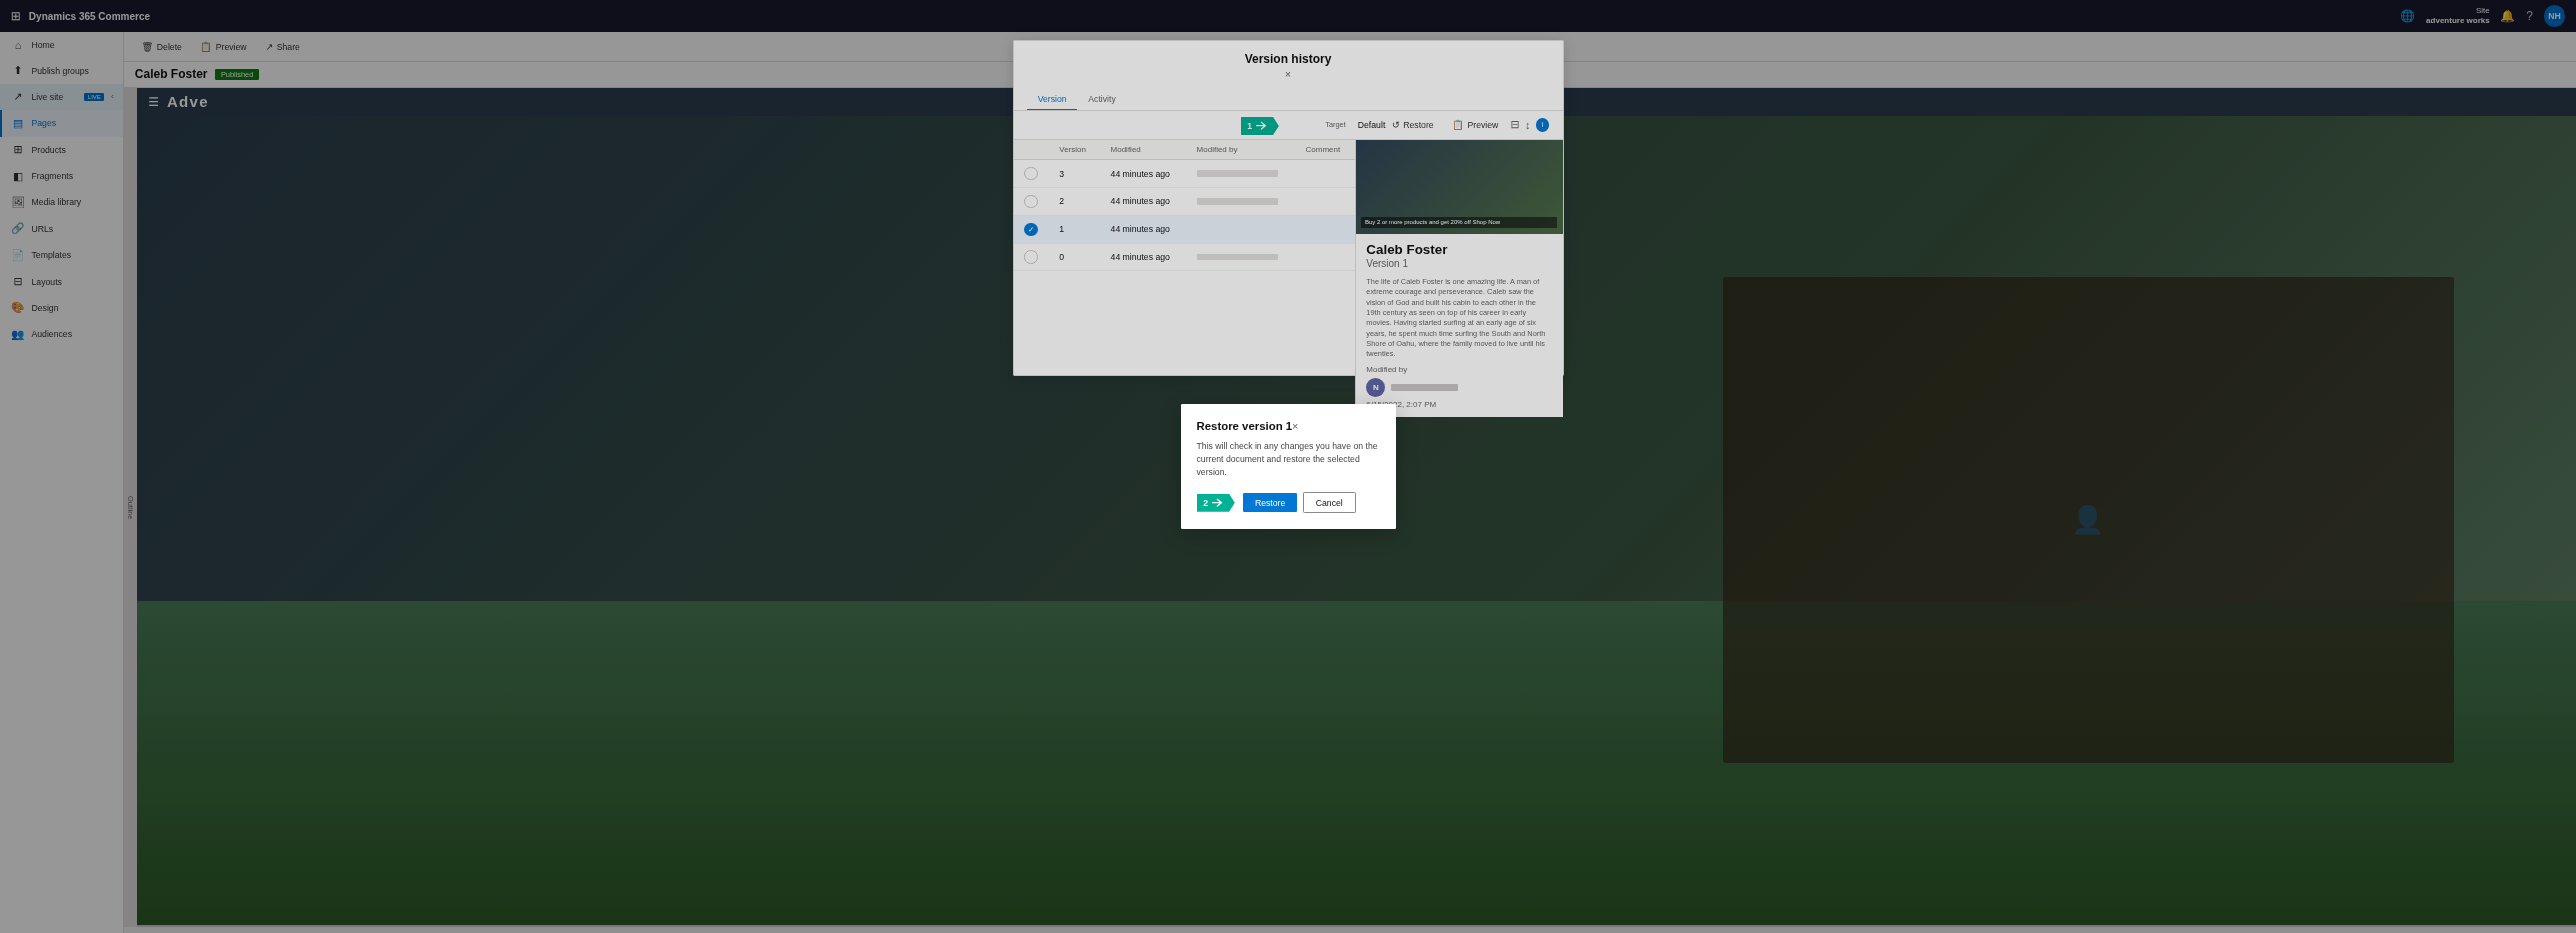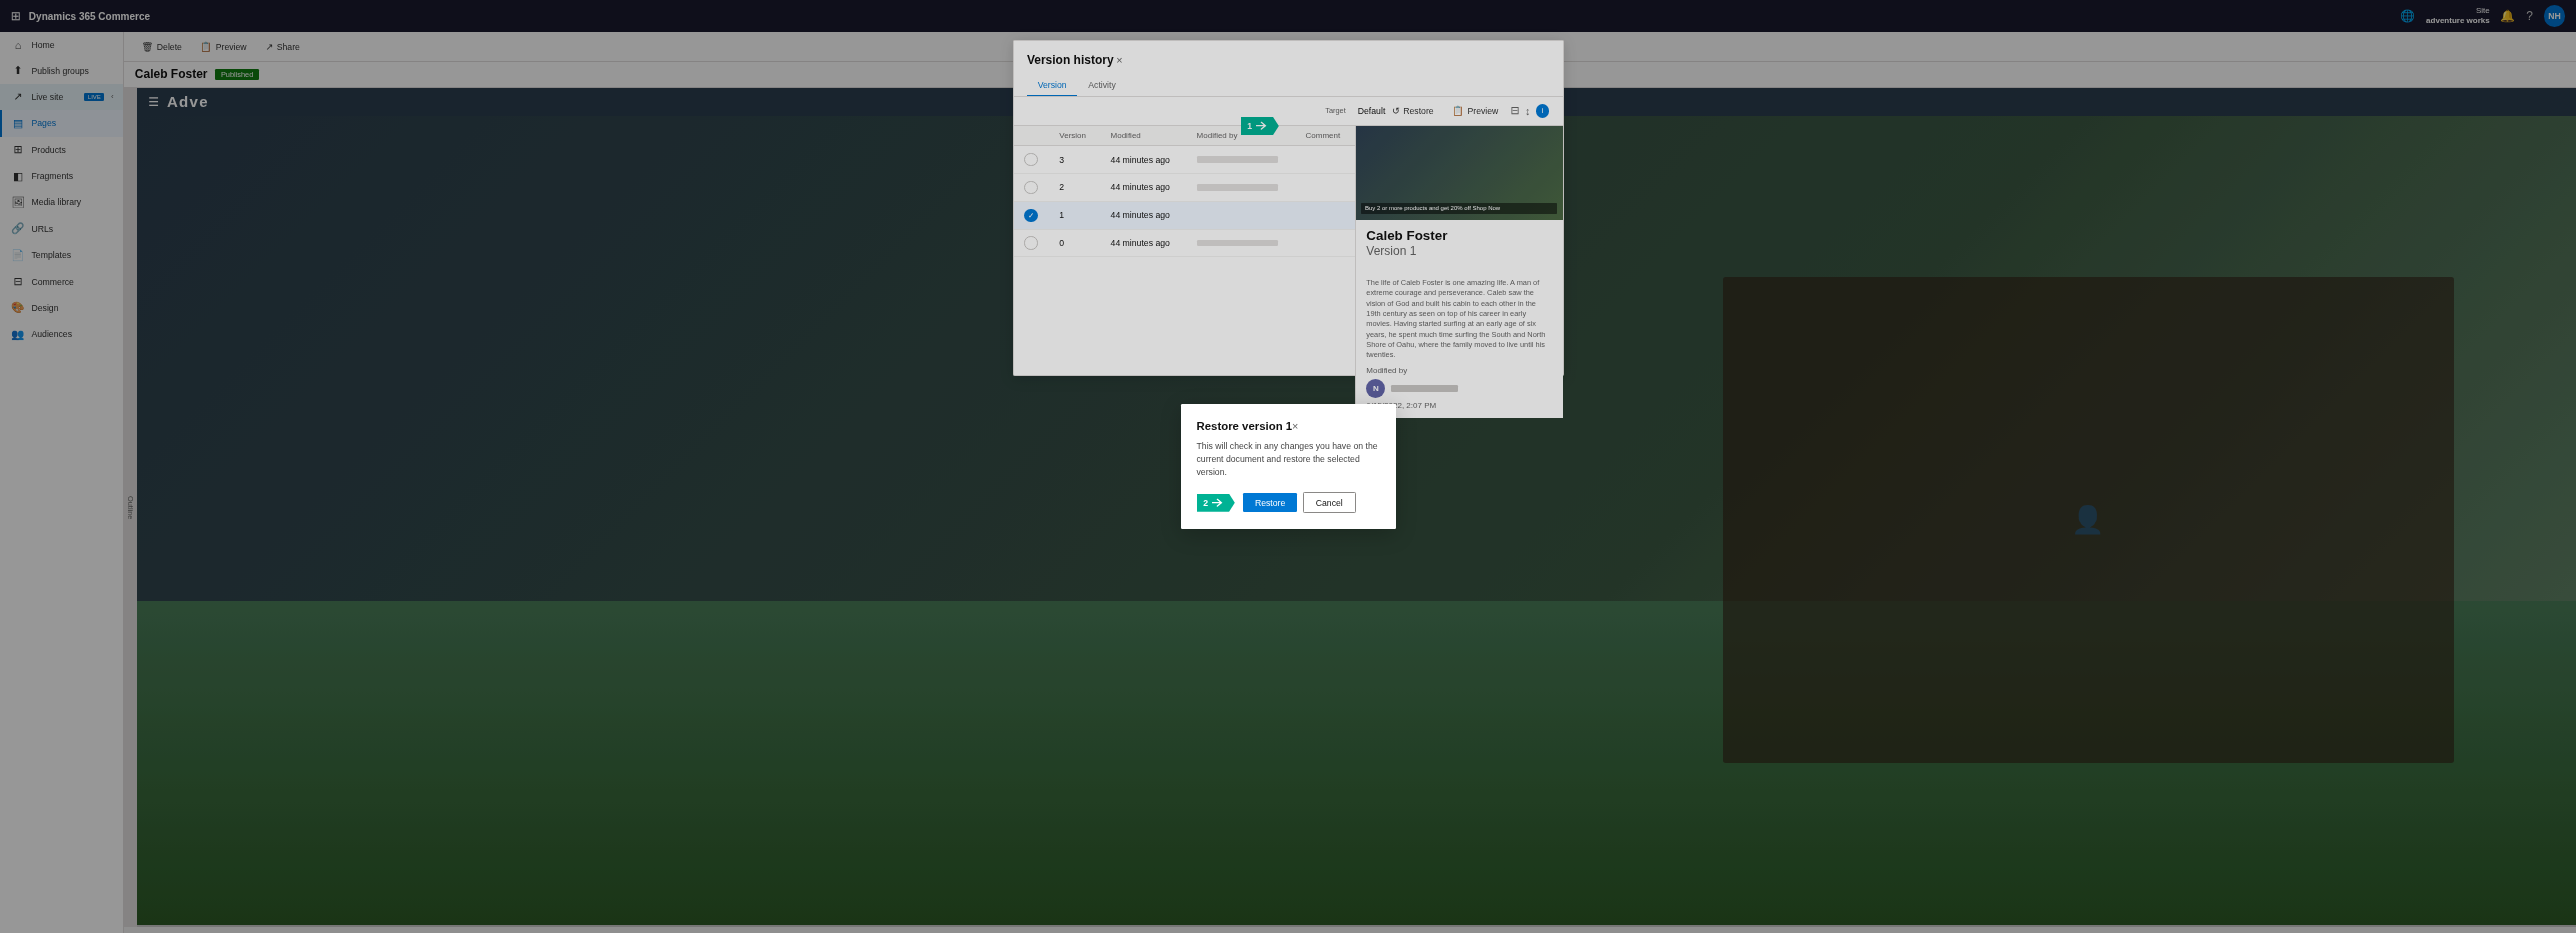--- a/index.html
+++ b/index.html
@@ -93,22 +93,22 @@
       padding-top: 40px;
     }
 
     
     .version-panel {
       background: #fff; width: 551px; max-height: 336px;
       border: 0.7px solid #e1dfdd; box-shadow: 0 2.7px 13.4px rgba(0,0,0,0.15);
       border-radius: 1.3px; position: relative;
     }
     .version-panel-header {
-      display: flex; align-items: center; justify-content: flex-start;
-      padding: 10.8px 13.4px 0; border-bottom: 0;
+      display: flex; align-items: center; justify-content: center;
+      padding: 10.8px 13.4px 0; border-bottom: 0; flex-direction: column;
     }
     .version-panel-title { font-size: 12px; font-weight: 600; color: #111; }
     .close-btn { background: none; border: none; font-size: 10.8px; cursor: pointer; color: #666; padding: 2.7px; }
 
     
     .panel-tabs { display: flex; gap: 0; padding: 0 13.4px; border-bottom: 0.7px solid #e1dfdd; margin-top: 5.4px; }
     .panel-tab { padding: 5.4px 10.8px; font-size: 8.7px; cursor: pointer; color: #666; border-bottom: 1.3px solid transparent; }
     .panel-tab.active { color: #0078d4; border-bottom-color: #0078d4; font-weight: 500; }
 
     
@@ -139,21 +139,21 @@
     .placeholder-bar { height: 6.7px; background: #e1dfdd; border-radius: 1.3px; }
 
     
     .right-side-panel {
       width: 208px; background: #fff; border-left: 0.7px solid #e1dfdd;
       padding: 0; overflow-y: auto; flex-shrink: 0;
     }
     .side-panel-image { width: 100%; height: 94px; background: linear-gradient(135deg, #2c3e50, #4a6741); overflow: hidden; }
     .side-panel-body { padding: 8px 10.8px; }
     .side-panel-name { font-size: 13.4px; font-weight: 600; color: #111; margin-bottom: 1.3px; }
-    .side-panel-version { font-size: 12px; color: #666; margin-bottom: 20px; }
+    .side-panel-version { font-size: 10px; color: #666; margin-bottom: 8px; }
     .side-panel-section-title { font-size: 8px; color: #666; margin-bottom: 4px; }
     .side-panel-avatar { width: 19px; height: 19px; border-radius: 50%; background: #6264a7; color: #fff; display: flex; align-items: center; justify-content: center; font-size: 8px; font-weight: 600; }
     .side-panel-user { display: flex; align-items: center; gap: 5.4px; margin-bottom: 2.7px; }
     .side-panel-date { font-size: 8px; color: #666; }
     .arrow-shape {
       background: #00b294; padding: 4px 9.4px 4px 6.7px;
       clip-path: polygon(0 0, 85% 0, 100% 50%, 85% 100%, 0 100%);
       display: flex; align-items: center; gap: 4px;
     }
 
@@ -232,21 +232,21 @@
   <div class="sidebar-item">
     <span class="sidebar-icon">🔗</span>
     <span class="sidebar-label">URLs</span>
   </div>
   <div class="sidebar-item">
     <span class="sidebar-icon">📄</span>
     <span class="sidebar-label">Templates</span>
   </div>
   <div class="sidebar-item">
     <span class="sidebar-icon">⊟</span>
-    <span class="sidebar-label">Commerce</span>
+    <span class="sidebar-label">Layouts</span>
   </div>
   <div class="sidebar-item">
     <span class="sidebar-icon">🎨</span>
     <span class="sidebar-label">Design</span>
   </div>
   <div class="sidebar-item">
     <span class="sidebar-icon">👥</span>
     <span class="sidebar-label">Audiences</span>
   </div>
 </aside>

